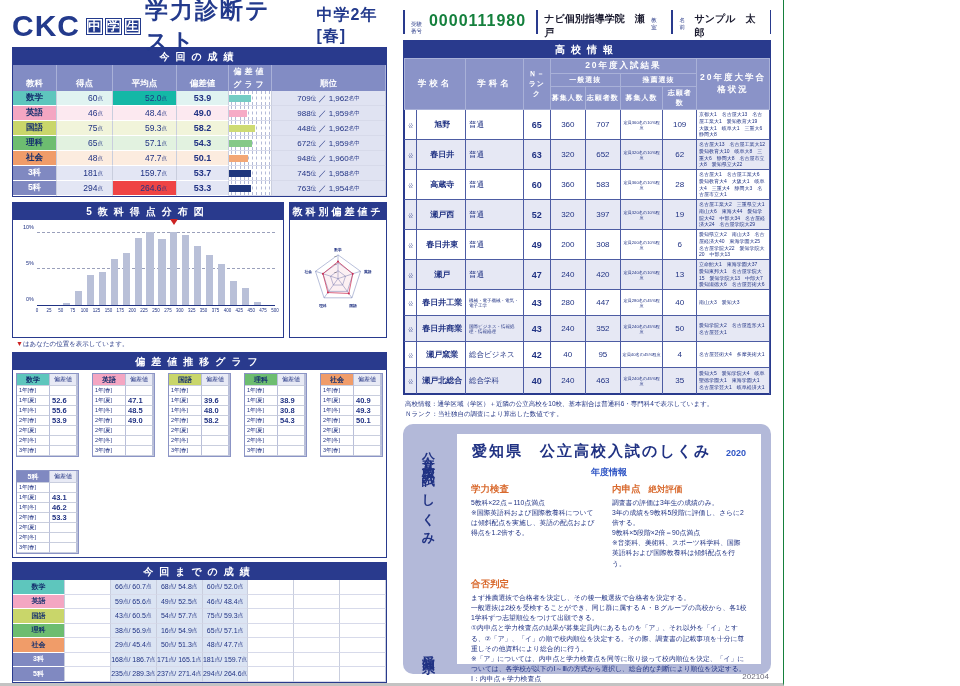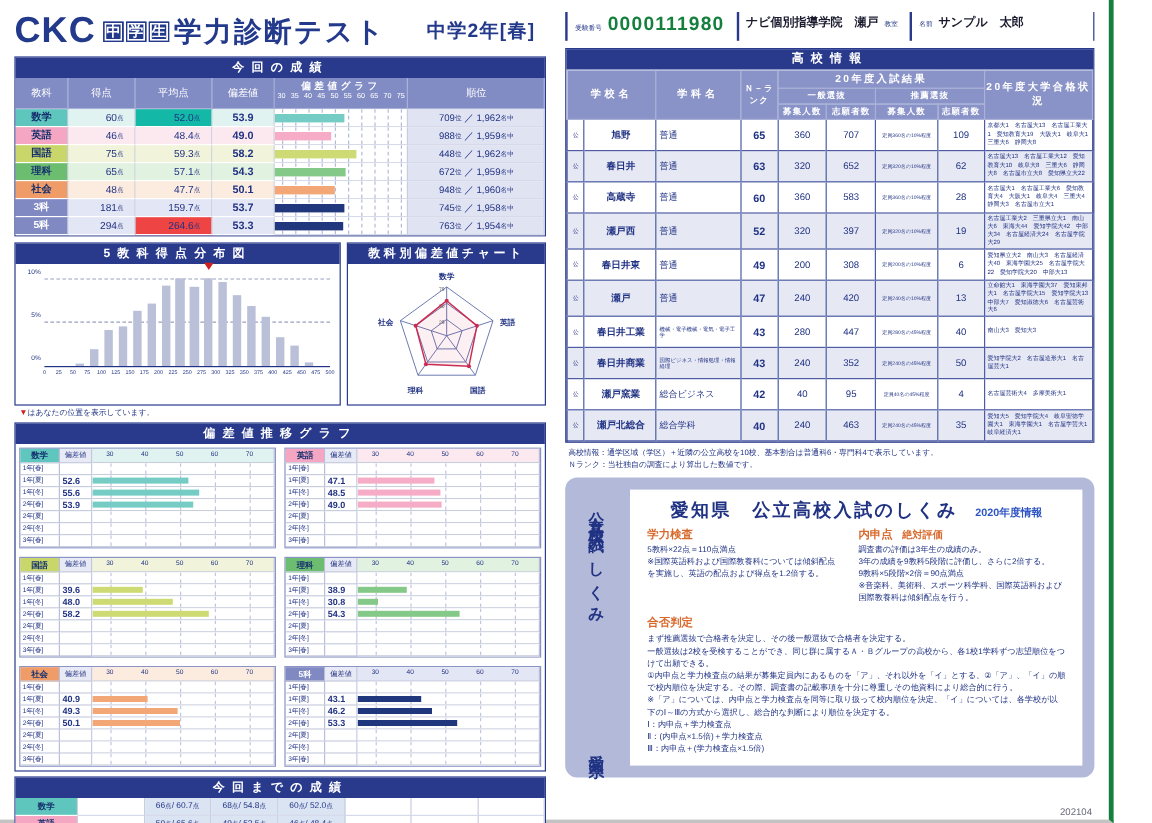--- a/index.html
+++ b/index.html
@@ -1,39 +1,39 @@
 <!DOCTYPE html>
 <html><head>
 <meta charset="utf-8">
 <style>
 *{box-sizing:border-box;margin:0;padding:0}
 html,body{width:960px;height:686px;overflow:hidden}
 body{font-family:"Liberation Sans","DejaVu Sans",sans-serif;background:#fff;color:#203283}
-.sheet{display:flex;width:928px;height:686px;border-right:4px solid #15803d;border-bottom:3px solid #c3c3c3;background:#fff}
+.sheet{display:flex;width:784px;height:686px;border-right:1px solid #15803d;border-bottom:3px solid #c3c3c3;background:#fff}
 .page{position:relative}
 .page-left{width:478px;padding:10px 6px 4px 12px}
 .page-right{width:479px;padding:8px 12px 4px 10px}
 
 
 .panel{border:1px solid #293a8d;background:#fff}
 .panel-bar{background:#293a8d;color:#fff;font-weight:bold;text-align:center;font-size:10px;height:17px;line-height:17px;letter-spacing:6px}
 .u{font-size:5.5px}
 
 
 .l-header{display:flex;align-items:center;height:32px;margin-bottom:5px}
 .ckc{font-size:30px;font-weight:bold;color:#233a8c;letter-spacing:1px;line-height:30px}
 .logo-boxes{display:flex;gap:2px;margin:0 4px 0 6px}
 .lbox{width:17px;height:17px;background:#233a8c;color:#fff;font-size:12px;font-weight:bold;display:flex;align-items:center;justify-content:center;box-shadow:inset 0 0 0 1.5px #fff;border:1px solid #233a8c}
 .l-title{font-size:23px;font-weight:bold;color:#233a8c;letter-spacing:2px}
 .l-grade{font-size:16px;font-weight:bold;color:#233a8c;margin-left:34px;letter-spacing:1px}
 
 
 .res-grid{display:grid;grid-template-columns:44px 56px 64px 52px 1fr 114px}
 .res-head{height:26px}
-.rh-cell{background:#828cc4;color:#fff;font-weight:normal;font-size:8.5px;display:flex;align-items:center;justify-content:center;border-right:1px solid #a9b1d8;border-bottom:1px solid #a9b1d8}
+.rh-cell{background:#828cc4;color:#fff;font-weight:bold;font-size:8.5px;display:flex;align-items:center;justify-content:center;border-right:1px solid #a9b1d8;border-bottom:1px solid #a9b1d8}
 .rh-graph{background:#828cc4;color:#fff;border-right:1px solid #a9b1d8;border-bottom:1px solid #a9b1d8;position:relative}
 .rh-gtitle{font-size:8px;font-weight:bold;text-align:center;letter-spacing:3px;line-height:13px}
 .rh-ticks{position:relative;height:11px}
 .rh-tick{position:absolute;font-size:6px;transform:translateX(-50%);top:0}
 .res-row{height:15px}
 .res-row>div{border-right:1px solid #c9cede;border-bottom:1px solid #d7daea;position:relative}
 .rc-subj{font-weight:bold;font-size:8.5px;display:flex;align-items:center;justify-content:center;border-bottom:1px solid #fff!important}
 .rc-num{font-size:8.5px;display:flex;align-items:center;justify-content:flex-end;padding-right:9px;border-bottom:1px solid #fff!important}
 .rc-dev{font-weight:bold;font-size:9px;display:flex;align-items:center;justify-content:center;border-bottom:1px solid #fff!important}
 .rc-graph{background:#fff}
@@ -51,21 +51,21 @@
 .hgrid{position:absolute;left:0;right:0;border-top:1px dashed #9aa0bb;height:0}
 .hylab{position:absolute;right:calc(100% + 3px);font-size:5.5px;color:#203283;transform:translateY(-50%)}
 .hxlab{position:absolute;top:82px;font-size:4.5px;color:#203283;transform:translateX(-50%)}
 .hmarker{position:absolute;width:0;height:0;border:4px solid transparent;border-top:6px solid #c22;transform:translateX(-50%)}
 .dist-note{font-size:6.5px;color:#203283;margin:2px 0 2px 4px}
 .dist-note .tri{color:#c22;font-size:7px}
 #radar-svg{display:block;width:100%;height:114px}
 
 
 .trans-panel{margin-top:3px}
-.trans-grid{display:grid;grid-template-columns:repeat(2,1fr);gap:7px;padding:3px}
+.trans-grid{display:grid;grid-template-columns:repeat(5,1fr);gap:13px;padding:3px}
 .trow{display:grid;grid-template-columns:33px 27px 1fr;height:10px}
 .trow.thead{height:12px}
 .tc{border-right:1px solid #b9bfd9;border-bottom:1px solid #c9cede;position:relative;overflow:hidden}
 .tsubj{font-size:7px;font-weight:bold;display:flex;align-items:center;justify-content:center}
 .tdevh{background:#e8eaf5;font-size:6px;display:flex;align-items:center;justify-content:center;color:#203283}
 .tgh{position:relative}
 .ttick{position:absolute;font-size:5.5px;top:2px;transform:translateX(-50%);color:#203283}
 .tper{font-size:5.5px;color:#203283;display:flex;align-items:center;padding-left:2px;white-space:nowrap}
 .tval{font-size:7.5px;font-weight:bold;display:flex;align-items:center;justify-content:flex-start;padding-left:2px}
 .tg{background:#fff}

